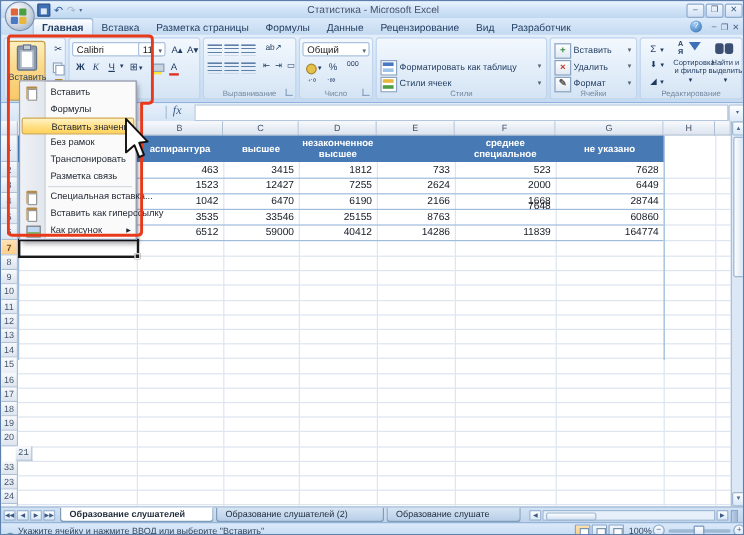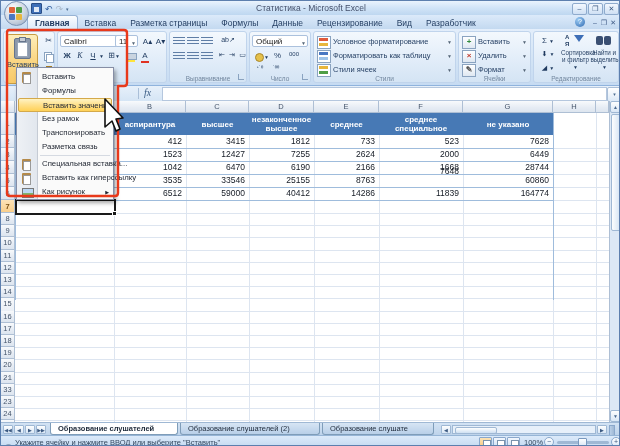--- a/index.html
+++ b/index.html
@@ -197,28 +197,20 @@
       <div class="sbtn" style="left:21px;top:18px;width:11px;">%</div>
       <div class="sbtn" style="left:34px;top:18px;width:18px;font-size:6px;">000</div>
       <div class="sbtn" style="left:2px;top:31px;width:14px;font-size:6.5px;">⁺˙⁰</div>
       <div class="sbtn" style="left:18px;top:31px;width:14px;font-size:6.5px;">˙⁰⁰</div>
       <div class="grplabel">Число</div>
       <div class="launcher"></div>
     </div>
 
     <div class="grp" style="left:312px;width:143px;" id="styles-group">
       <div class="grplabel">Стили</div>
-    <div style="position: absolute; left: 3px; top: 3px; height: 13px; right: 3px;">
-          <div style="position: absolute; left: 0px; top: 1px; width: 12px; height: 11px; border: 1px solid rgb(138, 163, 192); background: rgb(255, 255, 255);">
-            <div style="position: absolute; left: 1px; top: 1px; width: 9px; height: 3px; background: rgb(224, 90, 58);"></div>
-            <div style="position: absolute; left: 1px; top: 6px; width: 9px; height: 3px; background: rgb(232, 182, 60);"></div>
-          </div>
-          <div class="ribbon-lbl" style="position: absolute; left: 16px; top: 2px; white-space: nowrap;">Условное форматирование</div>
-          <div style="position: absolute; right: 0px; top: 4px; font-size: 5px; color: rgb(85, 102, 119);">▼</div>
-        </div>
         <div style="position: absolute; left: 3px; top: 17px; height: 13px; right: 3px;">
           <div style="position: absolute; left: 0px; top: 1px; width: 12px; height: 11px; border: 1px solid rgb(138, 163, 192); background: rgb(255, 255, 255);">
             <div style="position: absolute; left: 1px; top: 1px; width: 9px; height: 3px; background: rgb(74, 120, 194);"></div>
             <div style="position: absolute; left: 1px; top: 6px; width: 9px; height: 3px; background: rgb(158, 195, 232);"></div>
           </div>
           <div class="ribbon-lbl" style="position: absolute; left: 16px; top: 2px; white-space: nowrap;">Форматировать как таблицу</div>
           <div style="position: absolute; right: 0px; top: 4px; font-size: 5px; color: rgb(85, 102, 119);">▼</div>
         </div>
         <div style="position: absolute; left: 3px; top: 31px; height: 13px; right: 3px;">
           <div style="position: absolute; left: 0px; top: 1px; width: 12px; height: 11px; border: 1px solid rgb(138, 163, 192); background: rgb(255, 255, 255);">
@@ -340,33 +332,32 @@
       <div class="rowhead" style="left: 0px; top: 148.6px; width: 14px; height: 12.2px; line-height: 12.2px;">11</div>
       <div class="rowhead" style="left: 0px; top: 160.8px; width: 14px; height: 12.2px; line-height: 12.2px;">12</div>
       <div class="rowhead" style="left: 0px; top: 173px; width: 14px; height: 12.2px; line-height: 12.2px;">13</div>
       <div class="rowhead" style="left: 0px; top: 185.2px; width: 14px; height: 12.2px; line-height: 12.2px;">14</div>
       <div class="rowhead" style="left: 0px; top: 197.4px; width: 14px; height: 30px; line-height: 12.2px;">15</div>
       <div class="rowhead" style="left: 0px; top: 209.6px; width: 14px; height: 12.2px; line-height: 12.2px;">16</div>
       <div class="rowhead" style="left: 0px; top: 221.8px; width: 14px; height: 12.2px; line-height: 12.2px;">17</div>
       <div class="rowhead" style="left: 0px; top: 234px; width: 14px; height: 12.2px; line-height: 12.2px;">18</div>
       <div class="rowhead" style="left: 0px; top: 246.2px; width: 14px; height: 12.2px; line-height: 12.2px;">19</div>
       <div class="rowhead" style="left: 0px; top: 258.4px; width: 14px; height: 12.2px; line-height: 12.2px; text-align: center;">20</div>
-      <div class="rowhead" style="left: 0px; top: 270.6px; width: 14px; height: 12.2px; line-height: 12.2px; font-family: Liberation Mono, monospace;">21</div>
+      <div class="rowhead" style="left: 12px; top: 270.6px; width: 14px; height: 12.2px; line-height: 12.2px; font-family: Liberation Mono, monospace;">21</div>
       <div class="rowhead" style="left: 0px; top: 282.8px; width: 14px; height: 12.2px; line-height: 12.2px;">33</div>
       <div class="rowhead" style="left: 0px; top: 295px; width: 14px; height: 12.2px; line-height: 12.2px;">23</div>
       <div class="rowhead" style="left: 0px; top: 307.2px; width: 14px; height: 12.2px; line-height: 12.2px;">24</div>
       <div class="rowhead" style="left: 0px; top: 319.4px; width: 14px; height: 12.2px; line-height: 12.2px;">25</div>
       <div style="position: absolute; left: 14px; top: 12px; width: 538px; height: 22px; background: rgb(71, 121, 181);"></div>
       <div class="hdrcell" style="left: 113px; top: 12px; width: 72px; height: 22px;">аспирантура</div>
       <div class="hdrcell" style="left: 185px; top: 12px; width: 63px; height: 22px;">высшее</div>
       <div class="hdrcell" style="left: 248px; top: 12px; width: 65px; height: 22px;">незаконченное высшее</div>
-      <div class="hdrcell" style="left: 313px; top: 12px; width: 65px; height: 22px;">среднее</div>
       <div class="hdrcell" style="left: 378px; top: 12px; width: 84px; height: 22px;">среднее специальное</div>
       <div class="hdrcell" style="left: 462px; top: 12px; width: 90px; height: 22px;">не указано</div>
-      <div class="dcell" style="left: 113px; top: 34px; width: 72px; height: 13px;">412</div>
+      <div class="dcell" style="left: 113px; top: 34px; width: 72px; height: 13px;">463</div>
       <div class="dcell" style="left: 185px; top: 34px; width: 63px; height: 13px;">3415</div>
       <div class="dcell" style="left: 248px; top: 34px; width: 65px; height: 13px;">1812</div>
       <div class="dcell" style="left: 313px; top: 34px; width: 65px; height: 13px;">733</div>
       <div class="dcell" style="left: 378px; top: 34px; width: 84px; height: 13px;">523</div>
       <div class="dcell" style="left: 462px; top: 34px; width: 90px; height: 13px;">7628</div>
       <div class="dcell" style="left: 113px; top: 47px; width: 72px; height: 13px;">1523</div>
       <div class="dcell" style="left: 185px; top: 47px; width: 63px; height: 13px;">12427</div>
       <div class="dcell" style="left: 248px; top: 47px; width: 65px; height: 13px;">7255</div>
       <div class="dcell" style="left: 313px; top: 47px; width: 65px; height: 13px;">2624</div>
       <div class="dcell" style="left: 378px; top: 47px; width: 84px; height: 13px;">2000</div>

